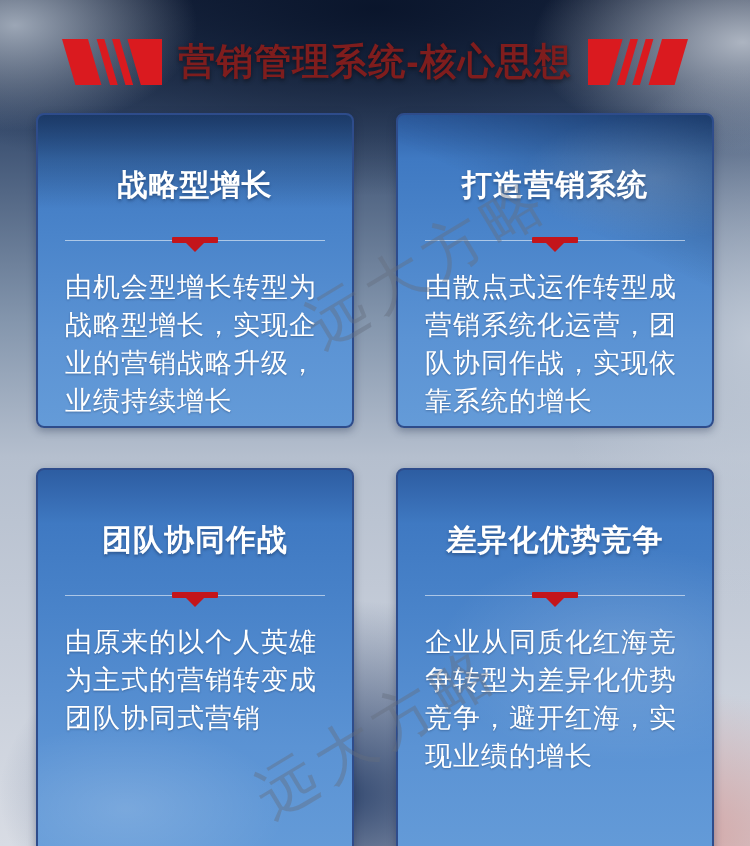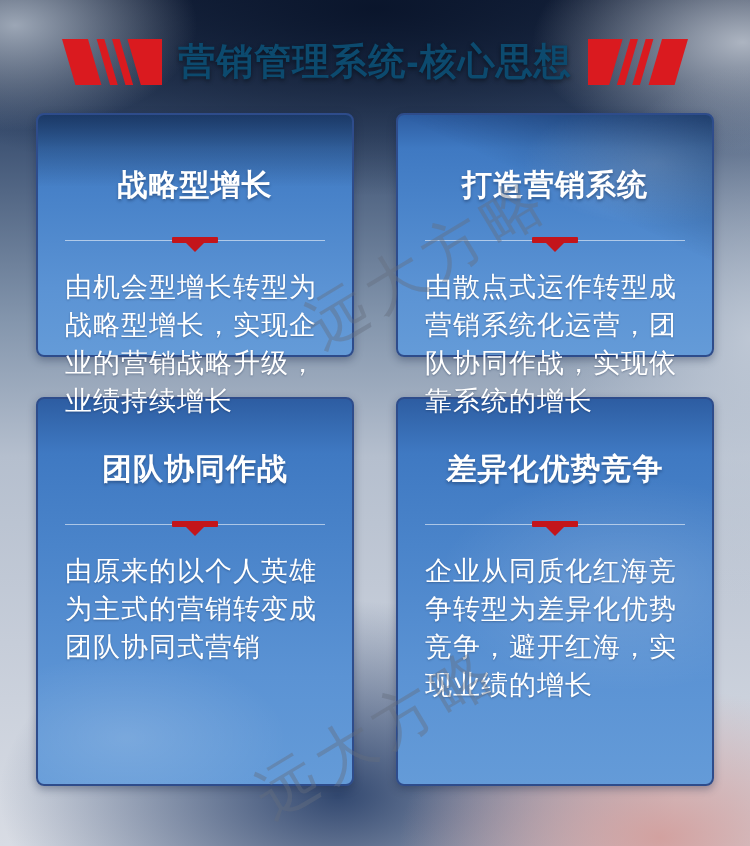--- a/index.html
+++ b/index.html
@@ -24,35 +24,35 @@
   
   .header{
     position:relative;z-index:2;
     padding-top:38px;
     display:flex;align-items:center;justify-content:center;gap:16px;
     height:48px;
   }
   .hdr-icon{width:100px;height:48px;flex:0 0 auto;}
   .hdr-icon.flip{transform:scaleX(-1);}
   .page-title{
-    margin:0;color:#0c4a6e;font-size:37px;font-weight:700;letter-spacing:1px;
+    margin:0;color:#7f1d1d;font-size:37px;font-weight:700;letter-spacing:1px;
     line-height:48px;white-space:nowrap;
     text-shadow:0 2px 4px rgba(0,0,0,0.45);
   }
 
   
   .grid{
     position:relative;z-index:1;
     margin:27px 36px 0 36px;
     display:grid;grid-template-columns:1fr 1fr;
     column-gap:42px;row-gap:40px;
   }
   .card{
     position:relative;
-    height:244px;
+    height:315px;
     border:2px solid #2e4c8b;border-radius:8px;
     background:linear-gradient(180deg,#2d5da2 0%,#3f79c2 14%,#4a84ca 38%,#5b93d4 72%,#649bd8 100%);
     box-shadow:0 3px 8px rgba(15,30,60,0.35);
     padding:50px 23px 0 23px;box-sizing:border-box;
     color:#fff;
   }
   .card:nth-child(n+3){height:389px;}
   .card::before{
     content:"";position:absolute;inset:0;border-radius:6px;pointer-events:none;
   }

